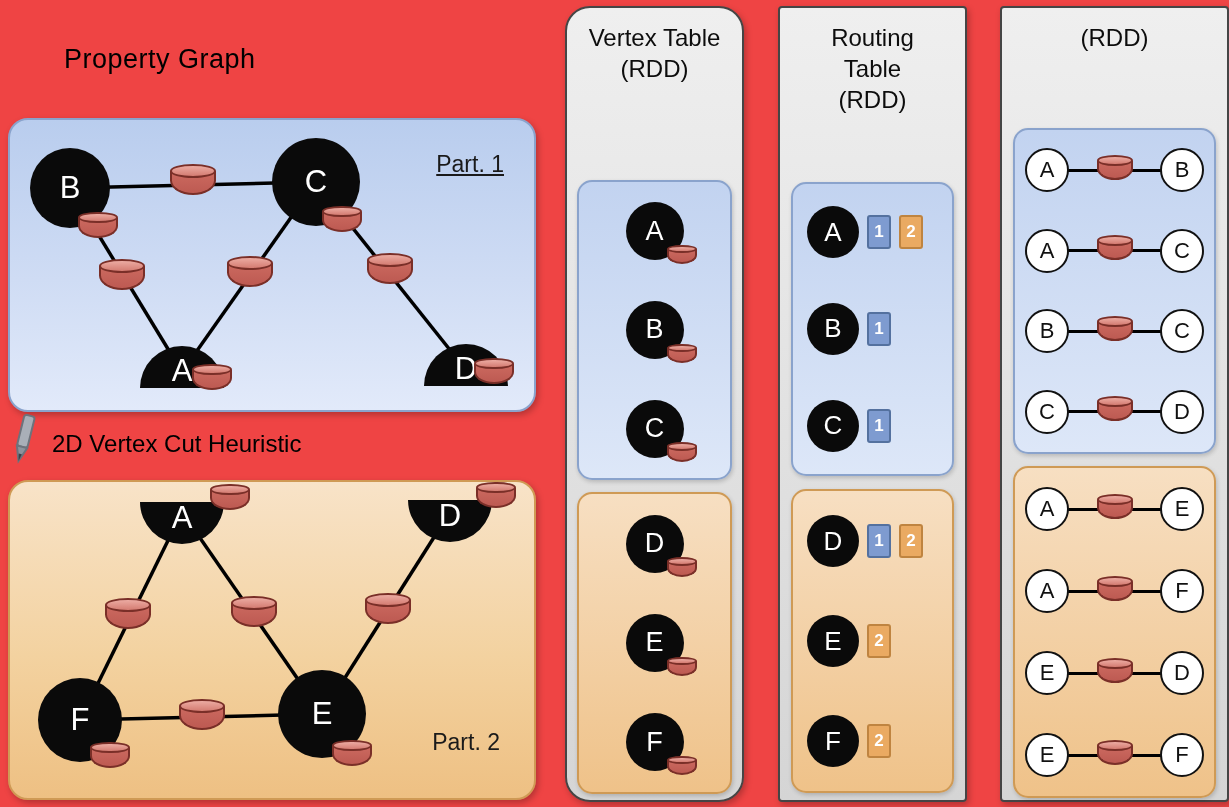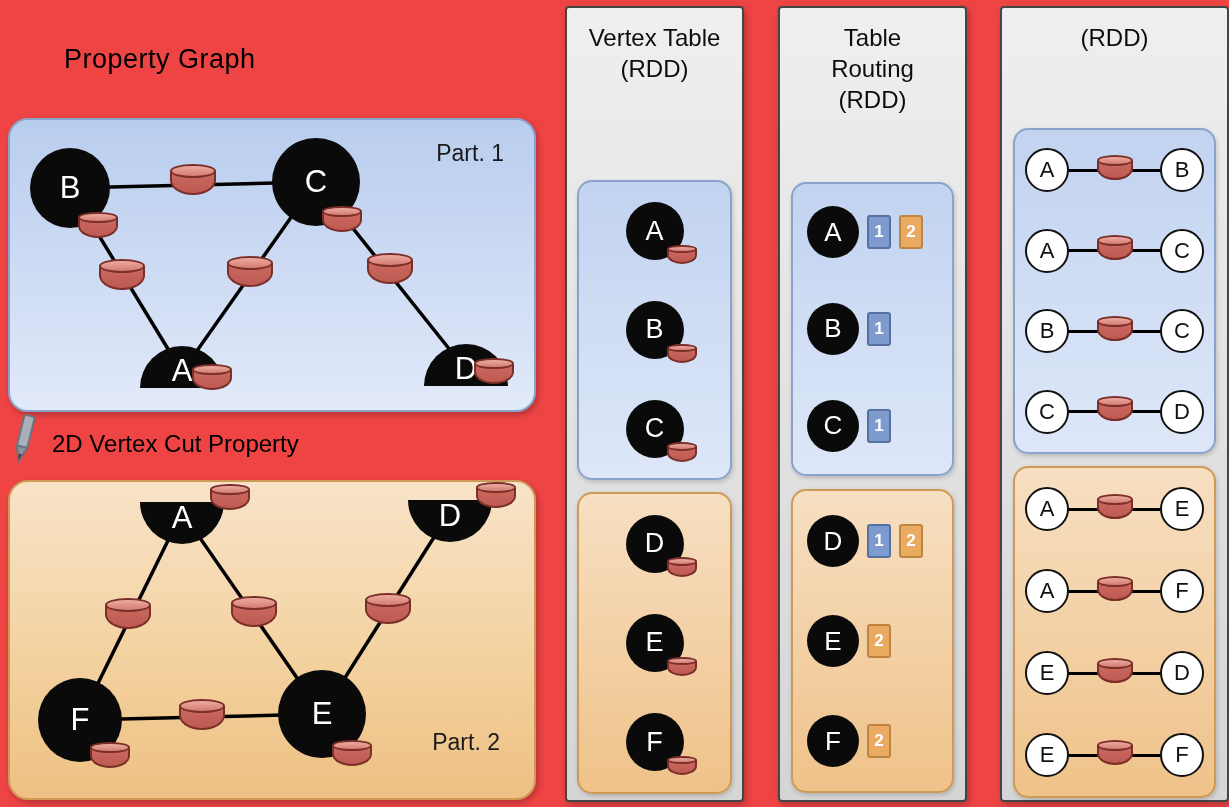--- a/index.html
+++ b/index.html
@@ -81,21 +81,21 @@
 
   <div class="pg-title" style="left:64px;top:44px;">Property Graph</div>
 
   <section class="partition part1" style="left:8px;top:118px;width:524px;height:290px;">
     <svg class="edge-layer" viewBox="0 0 524 290" preserveAspectRatio="none">
       <line x1="60" y1="68" x2="306" y2="62"></line>
       <line x1="60" y1="68" x2="172" y2="252"></line>
       <line x1="306" y1="62" x2="172" y2="252"></line>
       <line x1="306" y1="62" x2="456" y2="250"></line>
     </svg>
-    <span class="part-label" style="right:30px;top:20px;">Part. 1</span>
+    <span class="part-label" style="right:30px;top:31px;text-decoration:underline;">Part. 1</span>
 
     <div class="vfull" style="left:20px;top:28px;width:80px;height:80px;">
       <span class="vl">B</span>
     </div>
     <div class="vfull" style="left:262px;top:18px;width:88px;height:88px;">
       <span class="vl">C</span>
     </div>
     <div class="vhalf top" style="left:130px;top:226px;width:84px;height:42px;">
       <span class="vl">A</span>
     </div>
@@ -113,21 +113,21 @@
     <div class="cyl cyl-prop" style="left:464px;top:244px;"></div>
   </section>
 
   <svg class="pencil" viewBox="0 0 24 40" style="left:8px;top:412px;width:32px;height:54px;">
     <g transform="rotate(14 12 20)">
       <rect x="8" y="2" width="8" height="24" rx="2" fill="#a9afb8" stroke="#6d737c" stroke-width="1.5"></rect>
       <polygon points="8,26 16,26 12,37" fill="#8d939c" stroke="#6d737c" stroke-width="1.5"></polygon>
       <polygon points="10.8,31.5 13.2,31.5 12,37" fill="#3c4048"></polygon>
     </g>
   </svg>
-  <div class="cut-label" style="left:52px;top:430px;">2D Vertex Cut Property</div>
+  <div class="cut-label" style="left:52px;top:430px;">2D Vertex Cut Heuristic</div>
 
   <section class="partition part2" style="left:8px;top:480px;width:524px;height:316px;">
     <svg class="edge-layer" viewBox="0 0 524 316" preserveAspectRatio="none">
       <line x1="172" y1="30" x2="70" y2="238"></line>
       <line x1="172" y1="30" x2="312" y2="232"></line>
       <line x1="440" y1="30" x2="312" y2="232"></line>
       <line x1="70" y1="238" x2="312" y2="232"></line>
     </svg>
     <span class="part-label" style="right:34px;bottom:42px;margin-left:40px;">Part. 2</span>
 
@@ -147,21 +147,21 @@
     <div class="cyl cyl-edge" style="left:95px;top:123px;"></div>
     <div class="cyl cyl-edge" style="left:221px;top:121px;"></div>
     <div class="cyl cyl-edge" style="left:355px;top:118px;"></div>
     <div class="cyl cyl-edge" style="left:169px;top:224px;"></div>
     <div class="cyl cyl-prop" style="left:200px;top:8px;"></div>
     <div class="cyl cyl-prop" style="left:466px;top:6px;"></div>
     <div class="cyl cyl-prop" style="left:80px;top:266px;"></div>
     <div class="cyl cyl-prop" style="left:322px;top:264px;"></div>
   </section>
 
-  <section class="col" style="left:565px;top:6px;width:175px;height:792px;">
+  <section class="col" style="left:565px;top:6px;width:175px;height:792px;border-radius:25px;">
     <div class="col-title">
       <div>Vertex Table</div>
       <div>(RDD)</div>
     </div>
     <div class="inner blue" style="left:10px;top:172px;width:151px;height:296px;">
       <div class="ventry">
         <div class="vcircle">
             <span>A</span>
           </div>
         <div class="cyl cyl-sm"></div>
@@ -196,22 +196,22 @@
         <div class="vcircle">
             <span>F</span>
           </div>
         <div class="cyl cyl-sm"></div>
       </div>
     </div>
   </section>
 
   <section class="col" style="left:778px;top:6px;width:185px;height:792px;">
     <div class="col-title">
+      <div>Routing</div>
       <div>Table</div>
-      <div>Routing</div>
       <div>(RDD)</div>
     </div>
     <div class="inner blue" style="left:11px;top:174px;width:159px;height:290px;">
       <div class="rrow">
         <div class="rcircle">
             <span>A</span>
           </div>
         <span class="badge badge-1">1</span>
         <span class="badge badge-2">2</span>
       </div>

